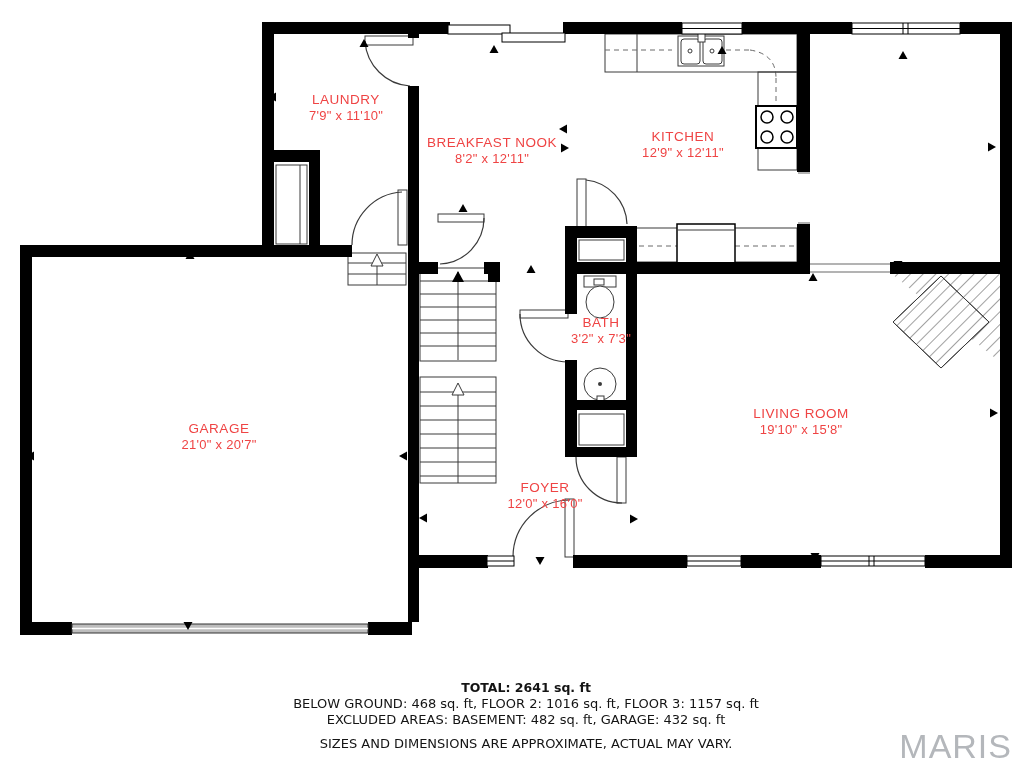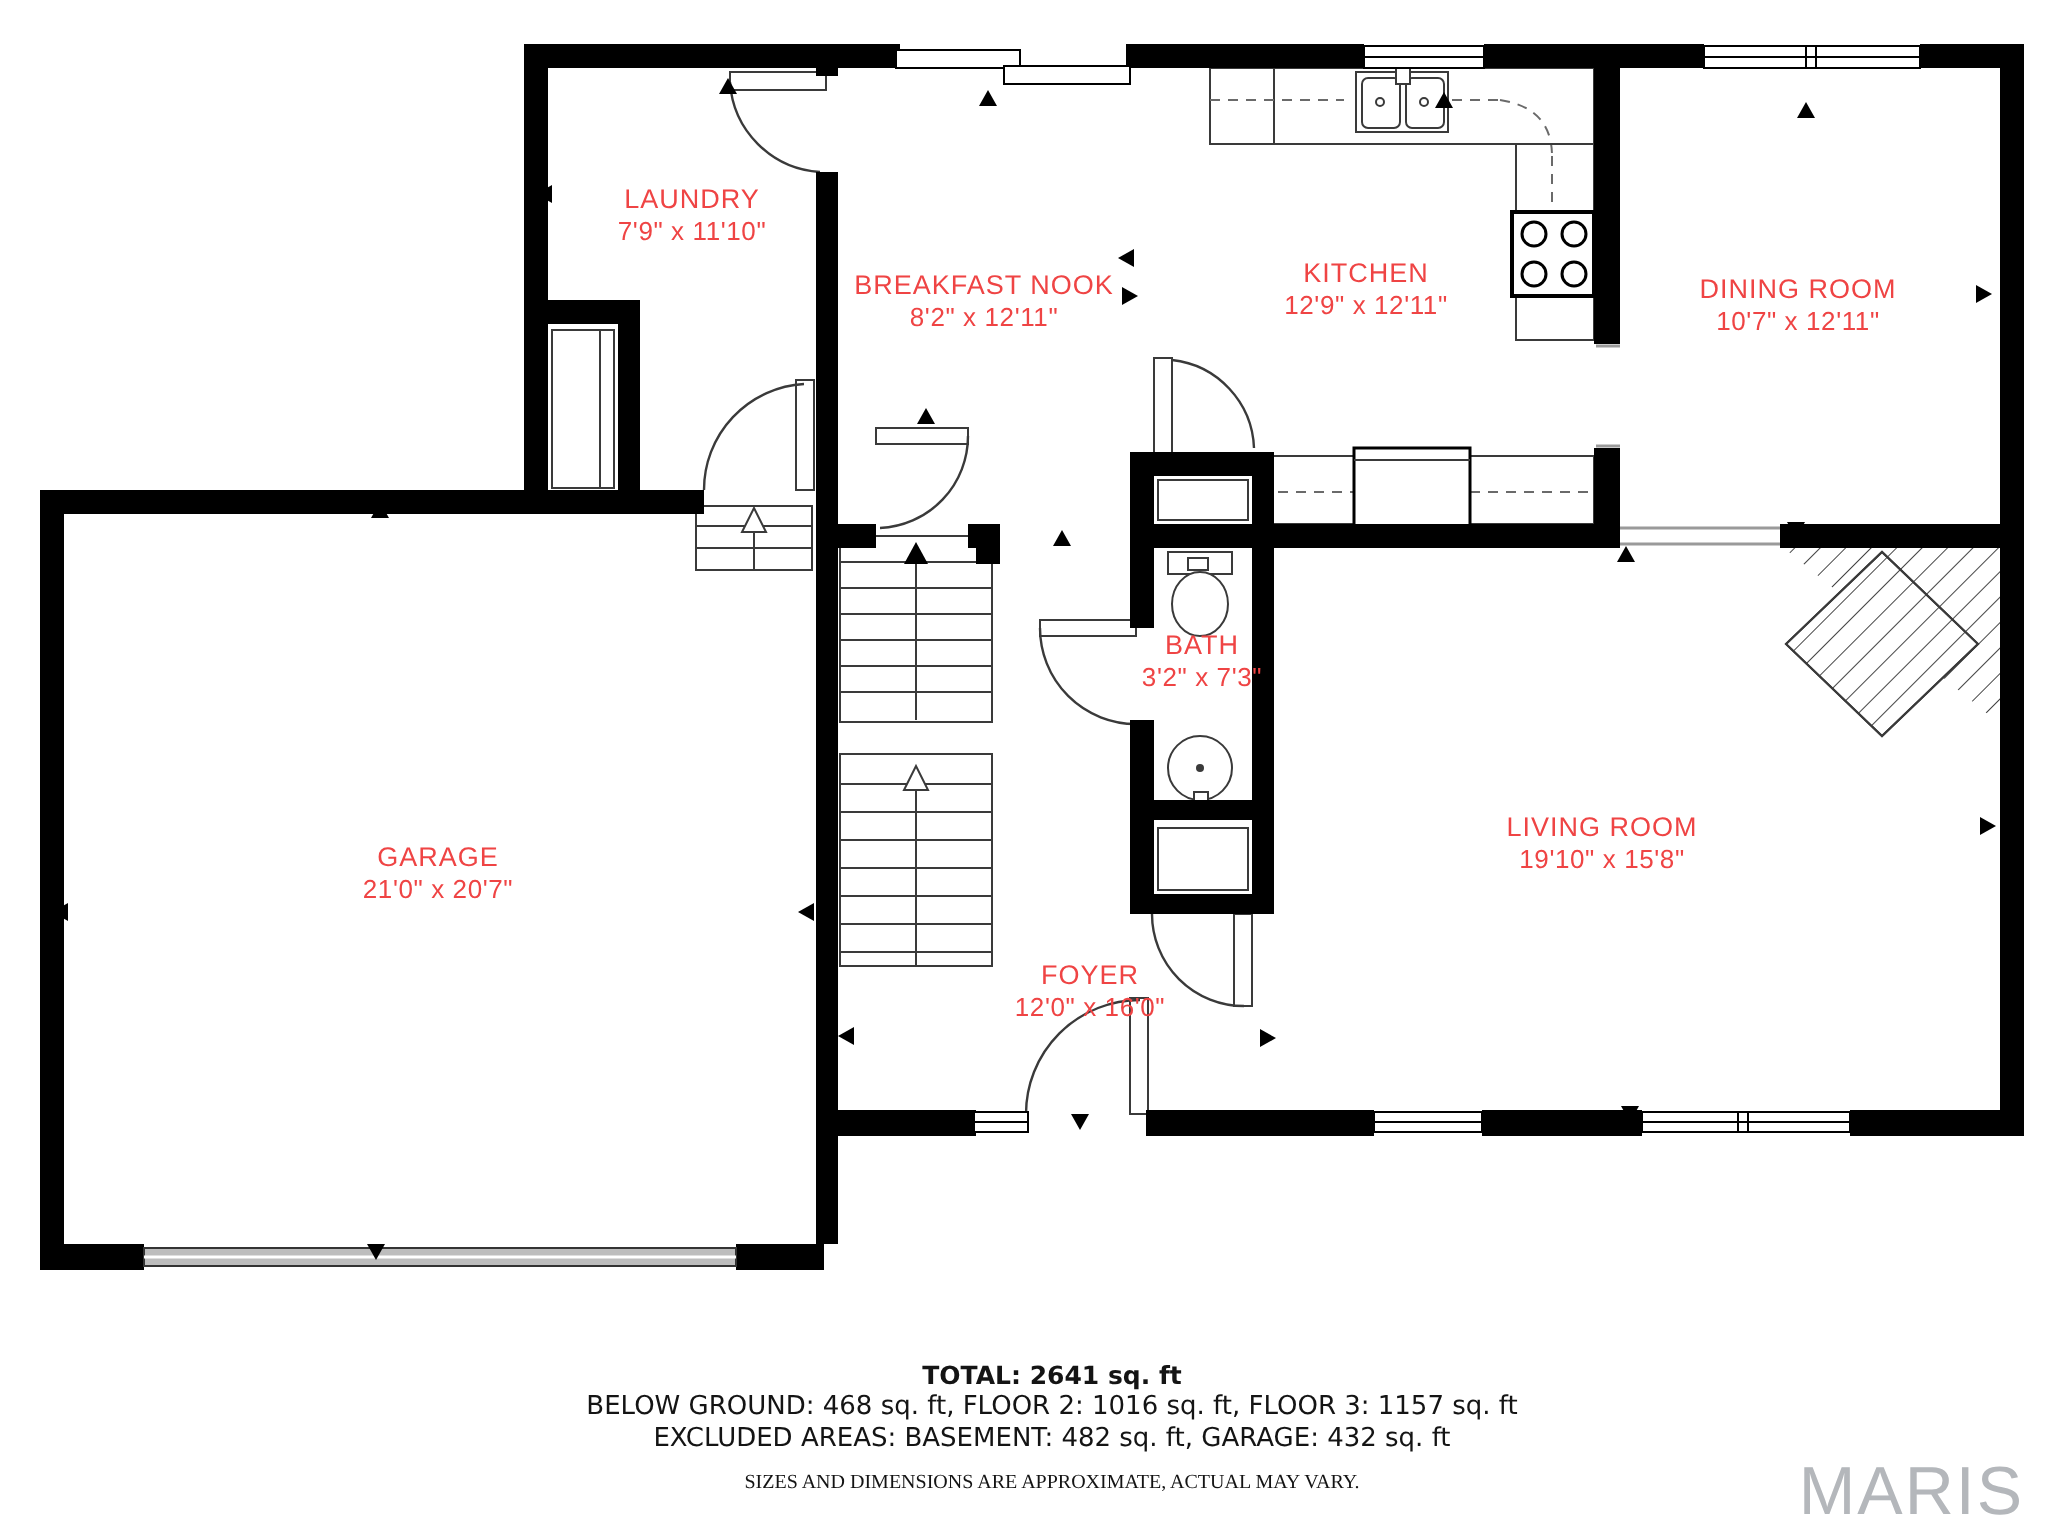--- a/index.html
+++ b/index.html
@@ -13,21 +13,21 @@
     text-align:center; color:#ef4444; white-space:nowrap; line-height:16px;
   }
   .room-name { font-size:13.5px; letter-spacing:.5px; display:block; }
   .room-dims { font-size:13px;  letter-spacing:.3px; display:block; }
   .footer {
     position:absolute; left:0; right:0; top:680px; text-align:center;
     font-family:"DejaVu Sans", sans-serif; color:#141414;padding-left:28px;
   }
   .footer-total { font-size:12.5px; font-weight:bold; }
   .footer-line  { font-size:13px; margin-top:1px; }
-  .footer-disclaimer { font-size:10px; margin-top:9px;font-family:Liberation Serif, serif; }
+  .footer-disclaimer { font-size:13px; margin-top:9px; }
   .watermark {
     position:absolute; right:12px; top:727px; font-size:34px;
     color:#b4b7bb; letter-spacing:1px; font-family:"Liberation Sans", sans-serif;
   }
   .wall { fill:#000000; }
   .thin { fill:none; stroke:#3a3a3a; stroke-width:1; }
   .fixture { fill:#ffffff; stroke:#3a3a3a; stroke-width:1; }
   .door-leaf { fill:#ffffff; stroke:#3a3a3a; stroke-width:1; }
   .door-arc { fill:none; stroke:#3a3a3a; stroke-width:1.2; }
   .win { fill:#ffffff; stroke:#000000; stroke-width:1; }
@@ -261,24 +261,20 @@
     <span class="room-dims">7'9" x 11'10"</span>
   </div>
   <div class="room-label" style="left:492px; top:151px;">
     <span class="room-name">BREAKFAST NOOK</span>
     <span class="room-dims">8'2" x 12'11"</span>
   </div>
   <div class="room-label" style="left:683px; top:145px;">
     <span class="room-name">KITCHEN</span>
     <span class="room-dims">12'9" x 12'11"</span>
   </div>
-  <div class="room-label" style="left:899px; top:153px;">
-    <span class="room-name">DINING ROOM</span>
-    <span class="room-dims">10'7" x 12'11"</span>
-  </div>
   <div class="room-label" style="left:219px; top:437px;">
     <span class="room-name">GARAGE</span>
     <span class="room-dims">21'0" x 20'7"</span>
   </div>
   <div class="room-label" style="left:601px; top:331px;">
     <span class="room-name">BATH</span>
     <span class="room-dims">3'2" x 7'3"</span>
   </div>
   <div class="room-label" style="left:545px; top:496px;">
     <span class="room-name">FOYER</span>

